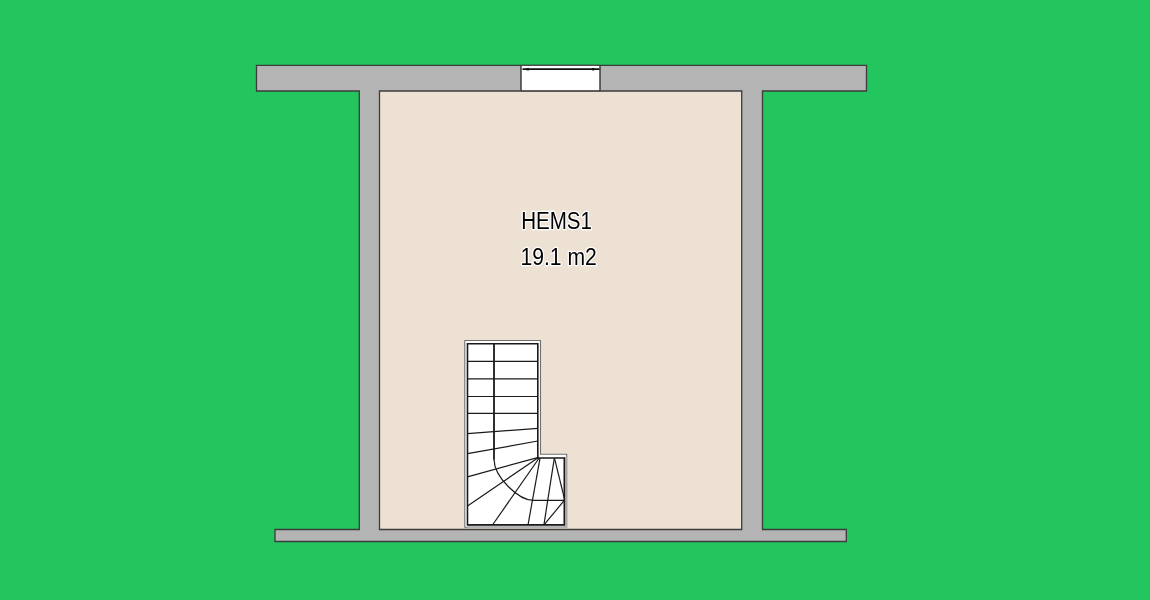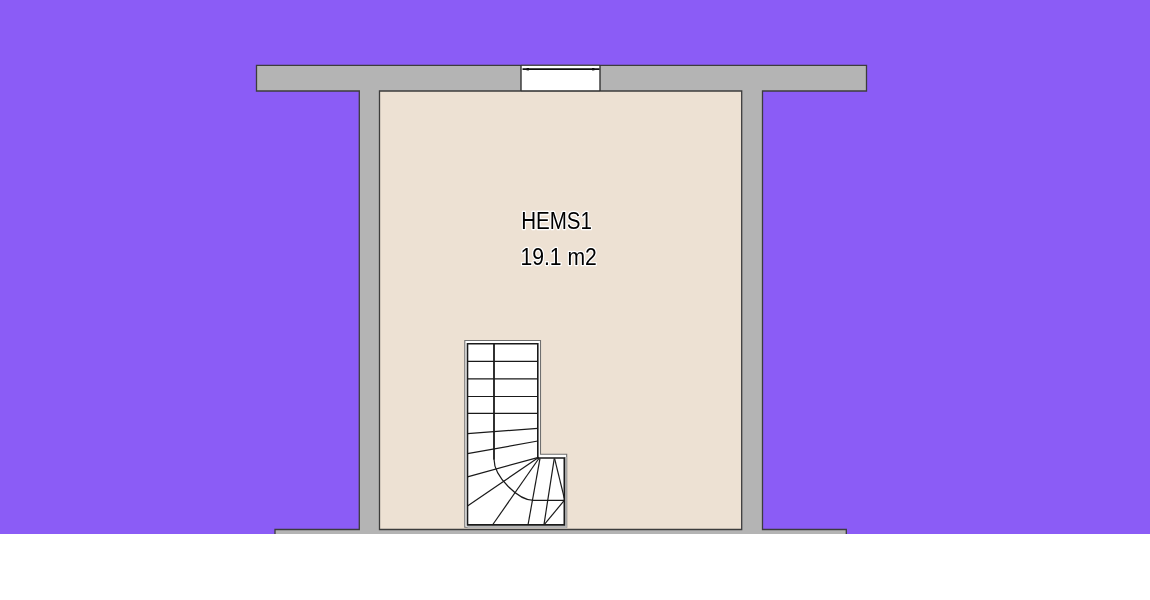--- a/index.html
+++ b/index.html
@@ -1,16 +1,16 @@
 <!DOCTYPE html>
 <html><head>
 <meta charset="utf-8">
 <style>
   html,body{margin:0;padding:0;background:#ffffff;}
-  .page{position:relative;width:1150px;height:534px;background:#8b5cf6;overflow:hidden;
+  .page{position:relative;width:1150px;height:600px;background:#22c55e;overflow:hidden;
         font-family:"Liberation Sans", sans-serif;text-align:center;}
 </style>
 </head>
 <body>
 <div class="page">
 <svg width="1150" height="600" viewBox="0 0 1150 600" xmlns="http://www.w3.org/2000/svg">
 
   <rect x="379.5" y="91" width="362.2" height="438.5" fill="#ede1d3" stroke="none"></rect>
 
   <path fill-rule="evenodd" fill="#b4b4b4" stroke="#3c3c3c" stroke-width="1.3" stroke-linejoin="miter" d="M256.5 65.3 H866.5 V91 H762.5 V529.5 H846.3 V541.5 H275 V529.5 H359.3 V91 H256.5 Z

